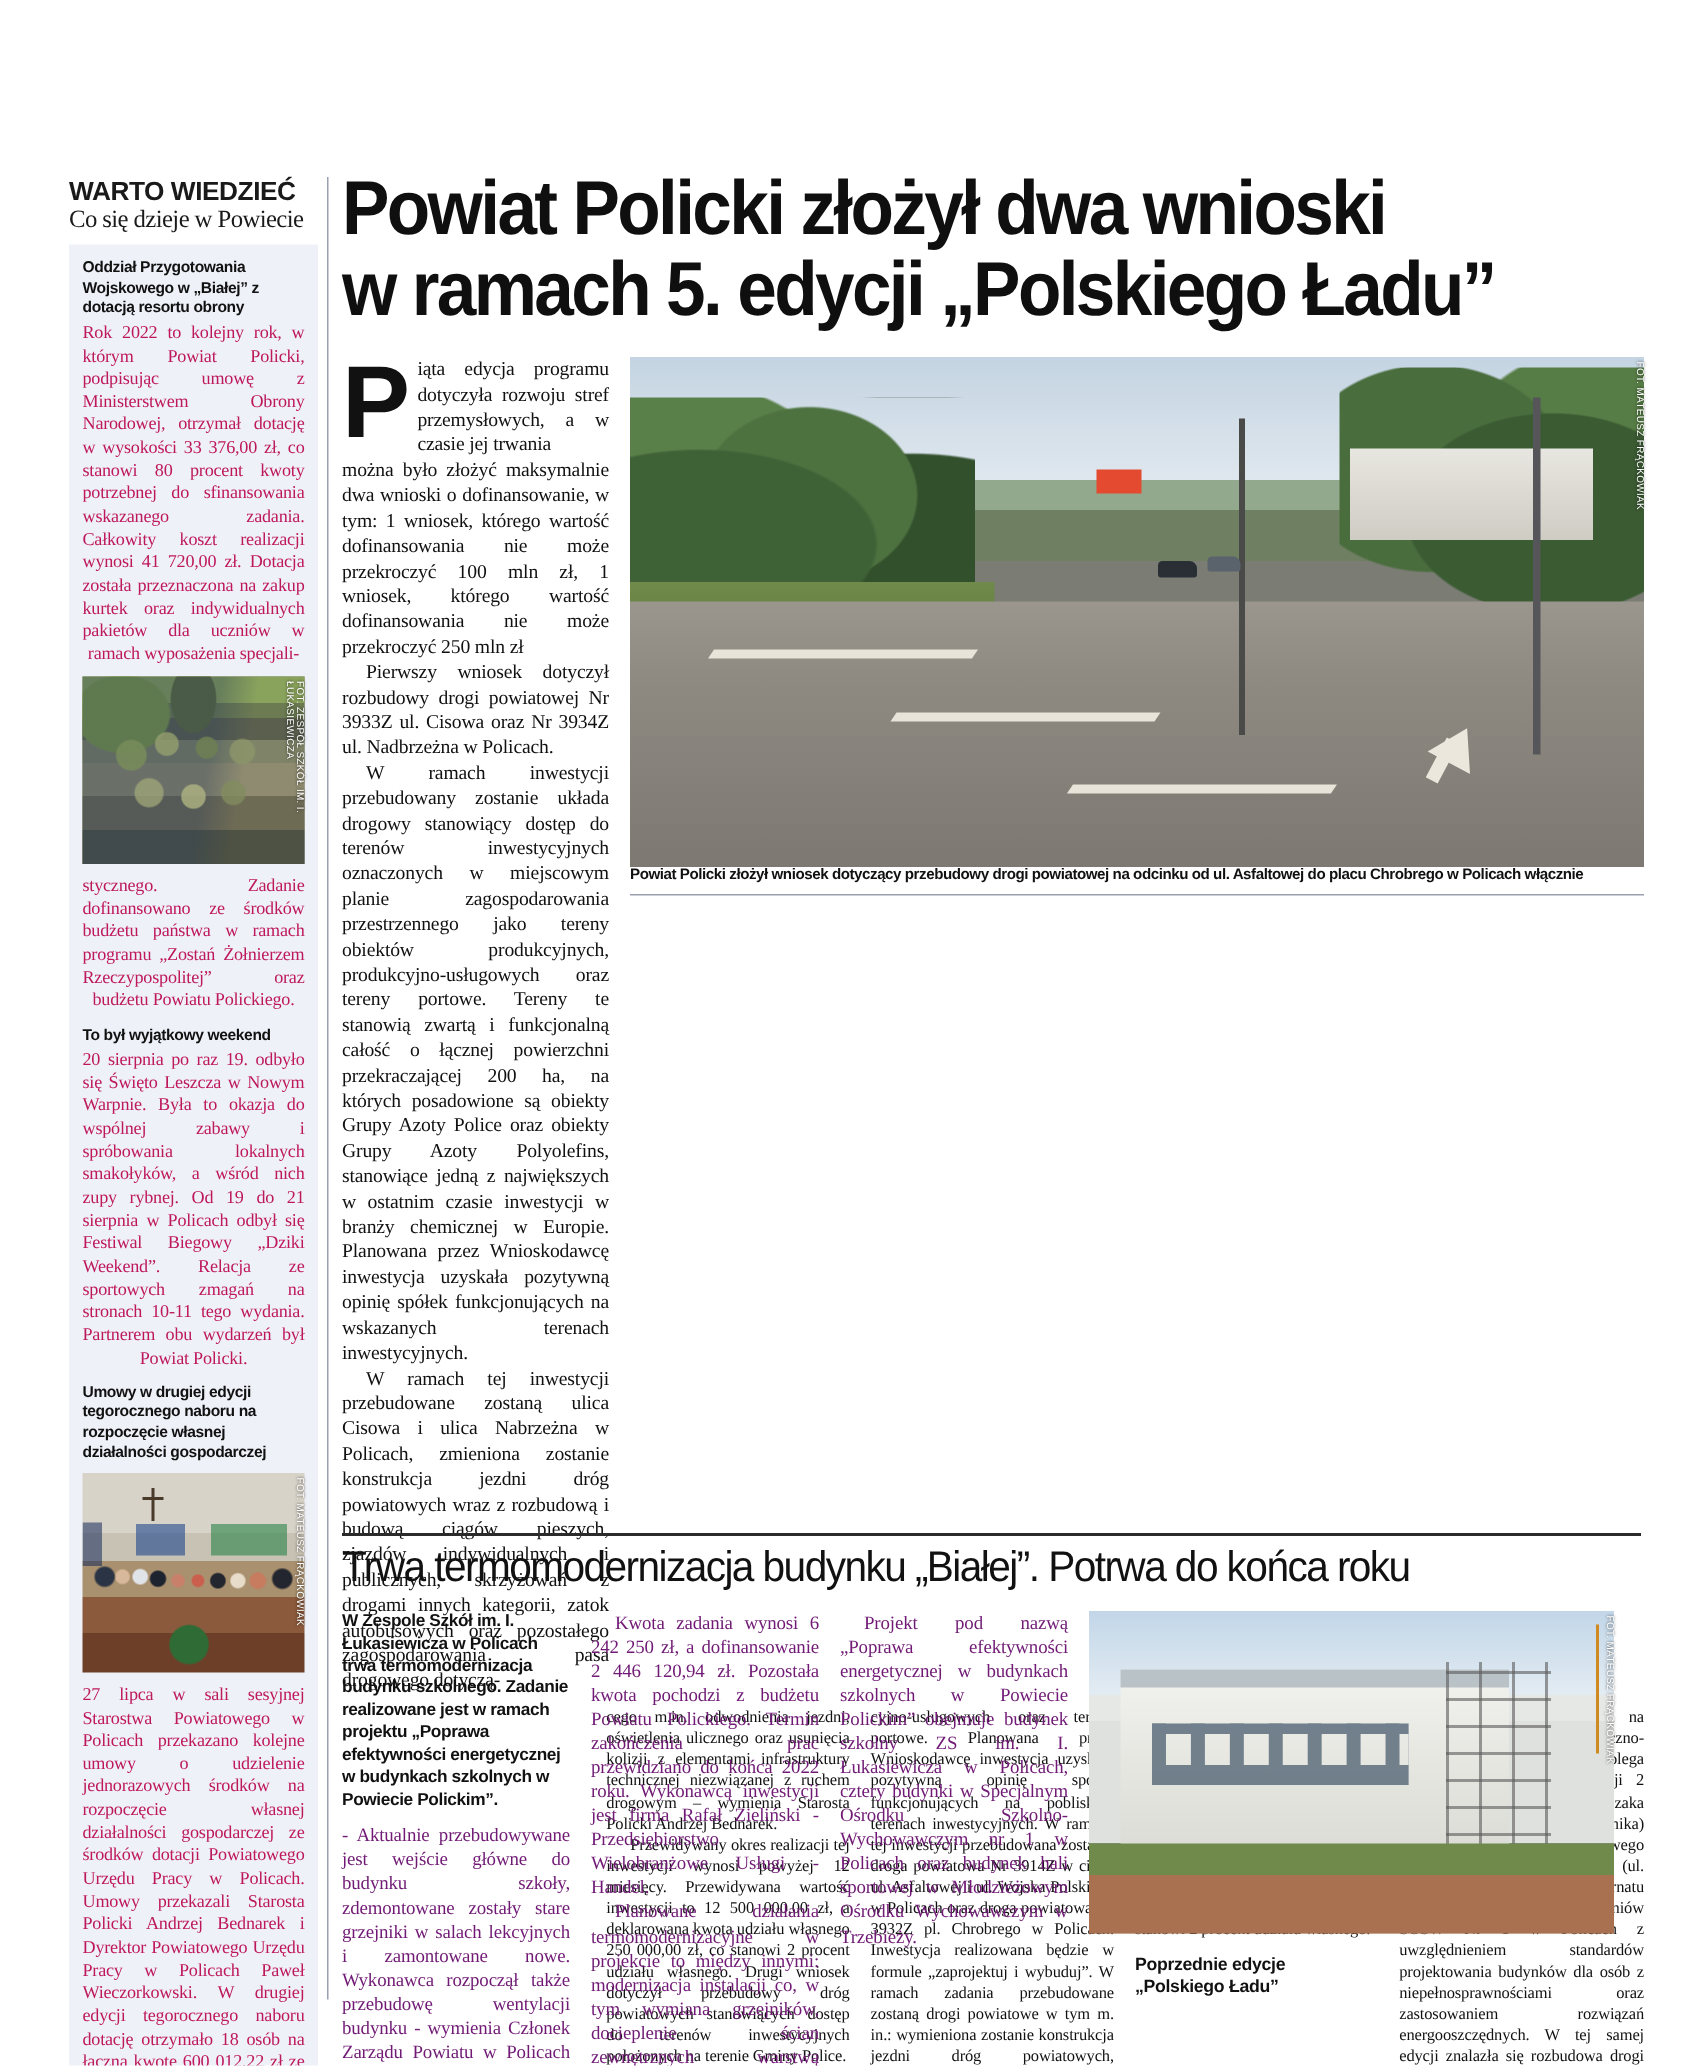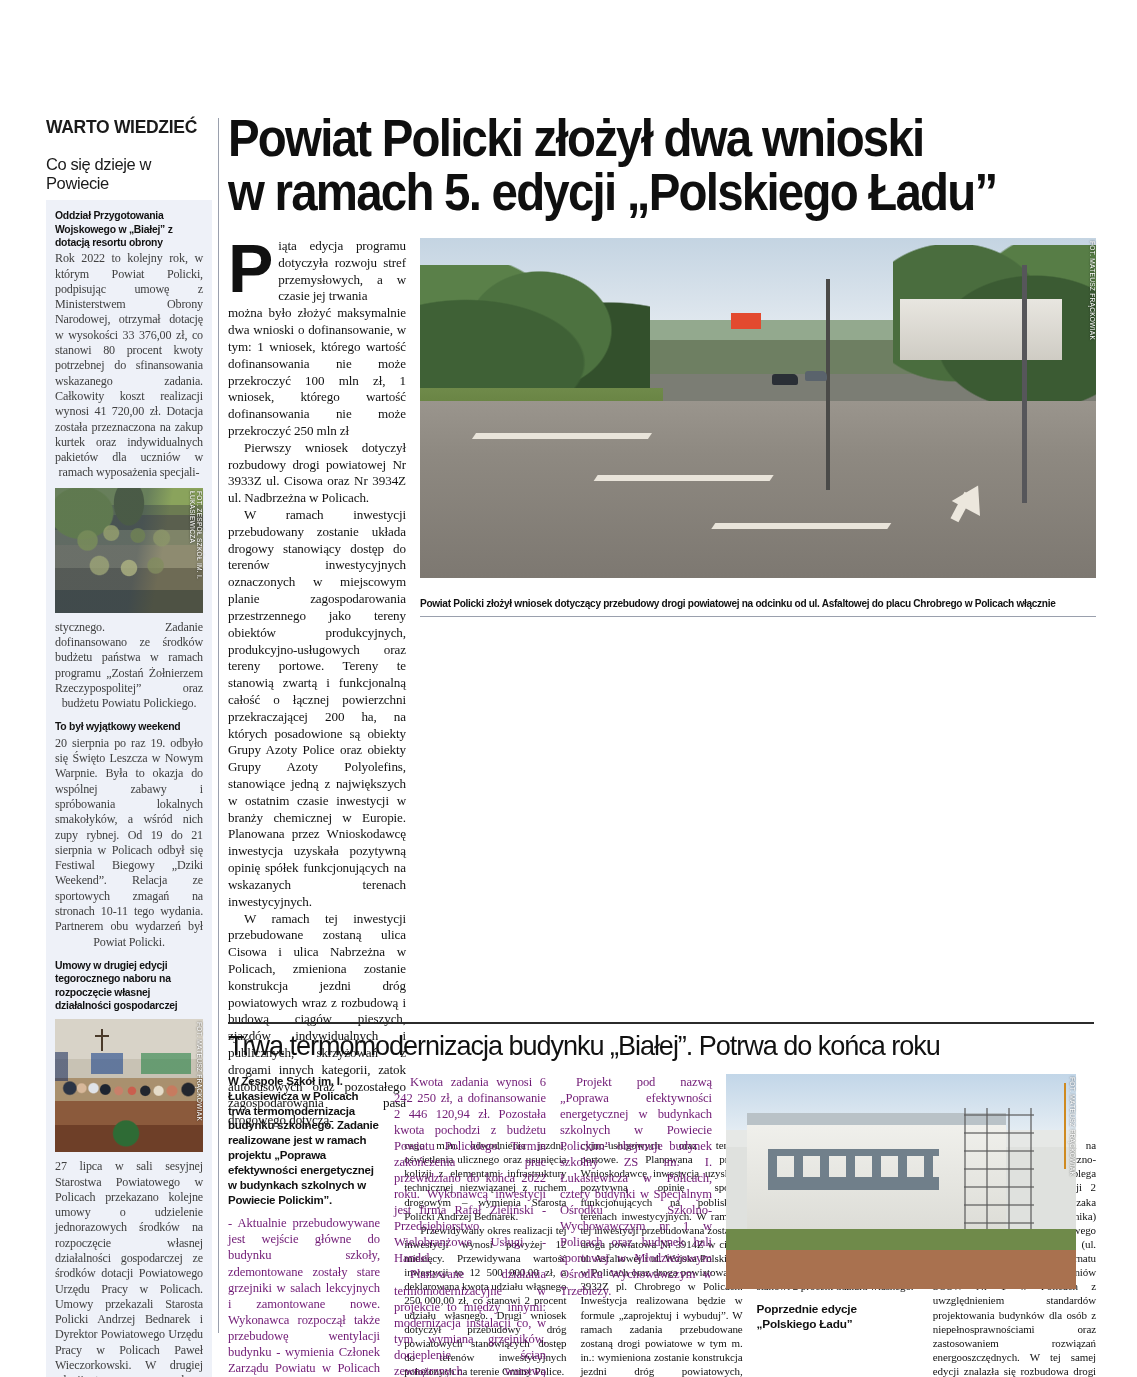--- a/index.html
+++ b/index.html
@@ -20,26 +20,26 @@
   }
   .sidebar-kicker {
     font-family: "Liberation Sans", sans-serif;
     font-weight: bold;
     font-size: 17.5px;
     letter-spacing: -0.3px;
     color: #1a1a1a;
     line-height: 1.05;
   }
   .sidebar-sub {
-    font-family: Liberation Sans, sans-serif;
+    font-family: Liberation Serif, serif;
     font-size: 16.5px;
     color: #1a1a1a;
     letter-spacing: -0.4px;
     line-height: 1.15;
-    margin-top: 19px;
+    margin-top: 1px;
     margin-bottom: 7px;
   }
   .side-box {
     background: #eef1f8;
     padding: 9px 9px 10px 9px;
   }
   .side-h {
     font-family: "Liberation Sans", sans-serif;
     font-weight: bold;
     font-size: 10.4px;
@@ -47,21 +47,21 @@
     text-align: left;
     letter-spacing: -0.25px;
     color: #111;
     margin-bottom: 2px;
   }
   .side-p {
     font-size: 12.1px;
     line-height: 1.265;
     text-align: justify;
     text-align-last: center;
-    color: #404040;
+    color: #be185d;
     letter-spacing: -0.15px;
     hyphens: auto;
   }
   .side-gap { height: 9px; }
 
   .photo-wrap { position: relative; margin: 7px 0 7px 0; }
   .photo {
     width: 100%;
     display: block;
     position: relative;
@@ -223,21 +223,21 @@
     background:#2a2f36; border-radius: 3px 5px 2px 2px; }
   .rp-car2 { position:absolute; left:57%; top:39%; width:22px; height:10px;
     background:#5a636c; border-radius: 3px 5px 2px 2px; }
 
   .caption {
     font-family: "Liberation Sans", sans-serif;
     font-weight: bold;
     font-size: 10.1px;
     letter-spacing: -0.3px;
     color: #111;
-    padding-top: 20px;
+    padding-top: 0;
     line-height: 1.2;
   }
   .cap-rule { border-top: 1px solid #9aa0ad; margin-top: 6px; }
 
   .cols5 {
     display: flex;
     gap: 14px;
     margin-top: 9px;
   }
   .col { width: 166px; }

